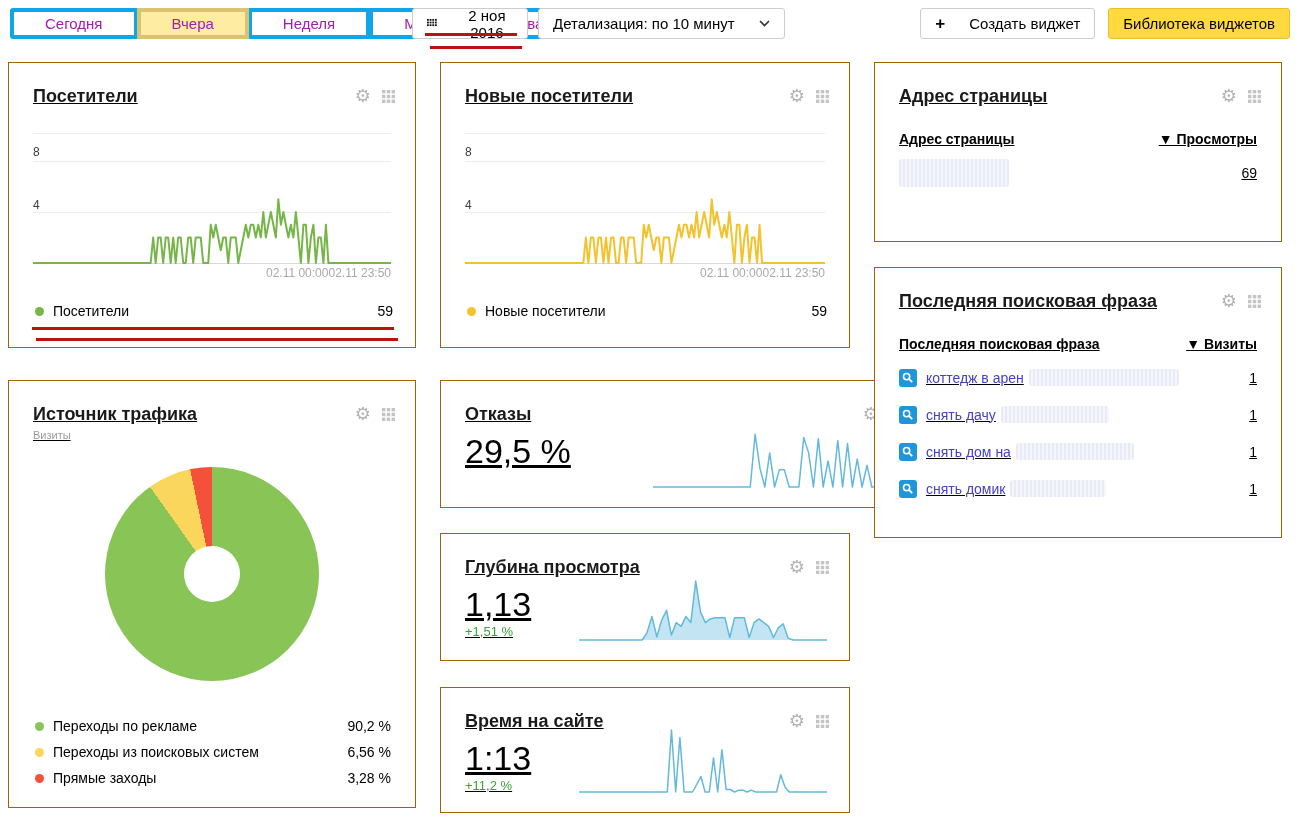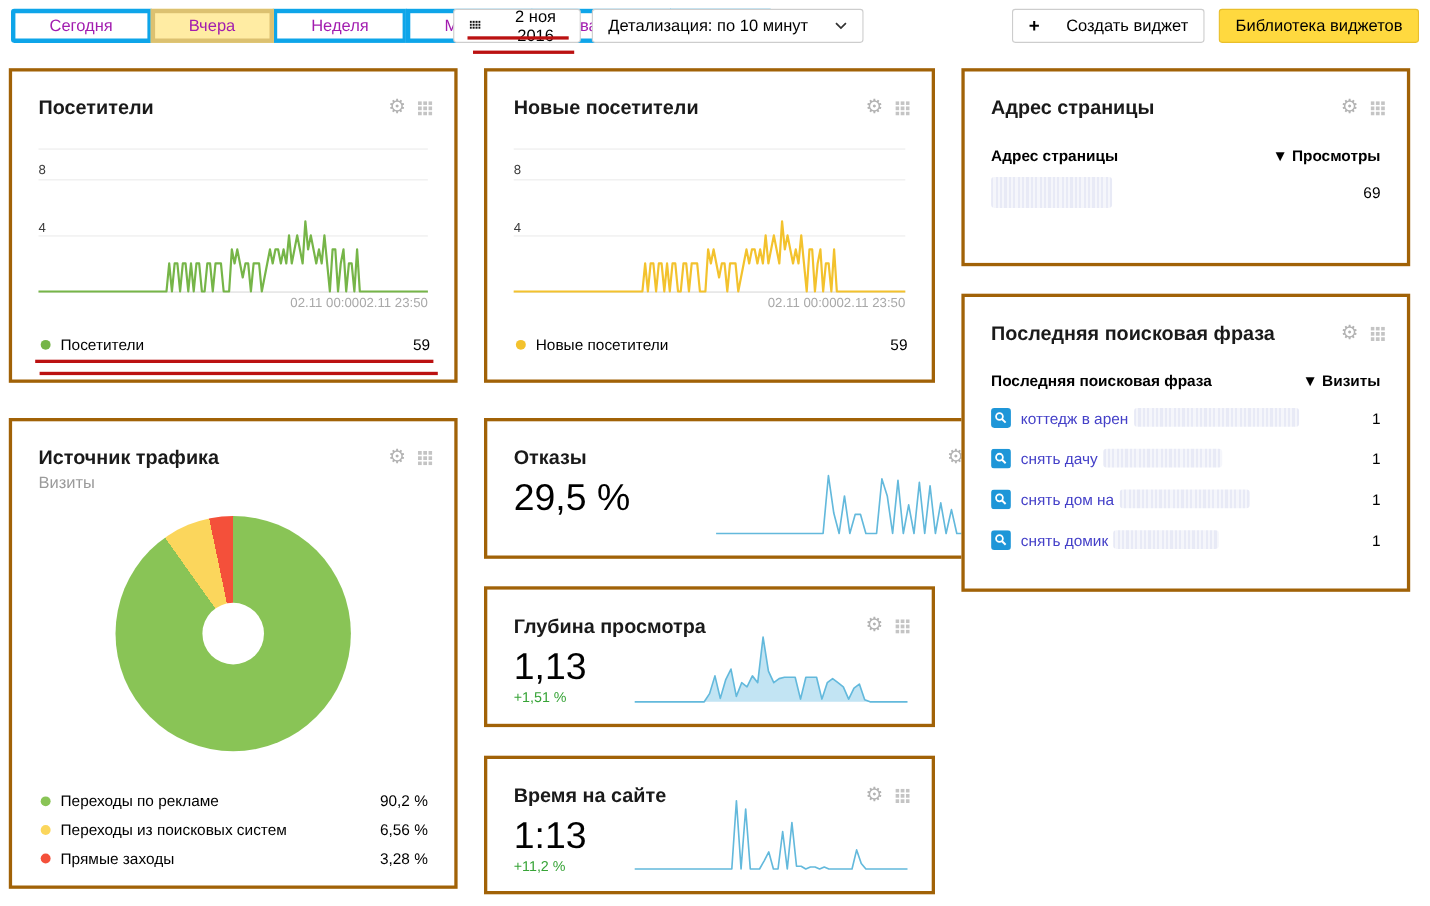--- a/index.html
+++ b/index.html
@@ -14,23 +14,23 @@
   .tbtn { position:absolute; top:8px; height:31px; border:1px solid #cdcdcd; border-radius:3px; background:#fff; font:15px "Liberation Sans",sans-serif; display:flex; align-items:center; gap:24px; padding:0 14px; cursor:pointer; }
   #date-btn { left:412px; width:116px; justify-content:center; }
   #detail-btn { left:538px; }
   .right-group { position:absolute; right:10px; top:8px; display:flex; gap:13px; }
   .right-group .tbtn { position:static; }
   #library-btn { background:#ffd93f; border-color:#e9bf2b; }
   .chev { width:11px; height:7px; }
   .plus { font-size:17px; font-weight:bold; }
 
   
-  .widget { position:absolute; background:#fff; border:3px solid #a16207; padding:22px 24px; }
+  .widget { position:absolute; background:#fff; border:1px solid #a16207; padding:22px 24px;text-decoration:underline; }
   .w-title { font-size:18px; font-weight:bold; color:#1a1a1a; line-height:22px; }
-  .w-sub { font-size:15px; color:#9b9b9b; margin-top:4px; }
+  .w-sub { font-size:11px; color:#9b9b9b; margin-top:4px; }
   .w-icons { position:absolute; top:24px; right:20px; display:flex; gap:11px; align-items:center; }
   .gear { font-family:"DejaVu Sans",sans-serif; font-size:18px; line-height:18px; color:#b3b3b3; cursor:pointer; }
   .gridic { cursor:pointer; display:block; }
 
   #w-visitors { left:8px;  top:62px;  width:408px; height:286px; }
   #w-new      { left:440px; top:62px; width:410px; height:286px; }
   #w-traffic  { left:8px;  top:380px; width:408px; height:428px; }
   #w-bounce   { left:440px; top:380px; width:484px; height:128px; }
   #w-depth    { left:440px; top:533px; width:410px; height:128px; }
   #w-time     { left:440px; top:687px; width:410px; height:126px; }

